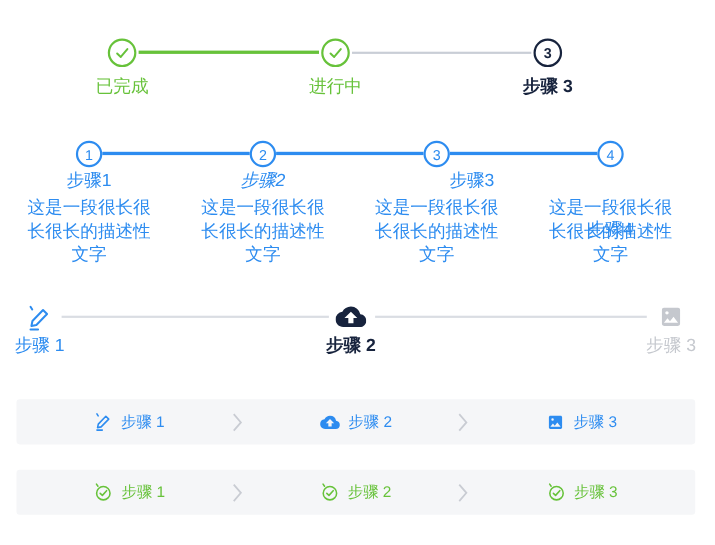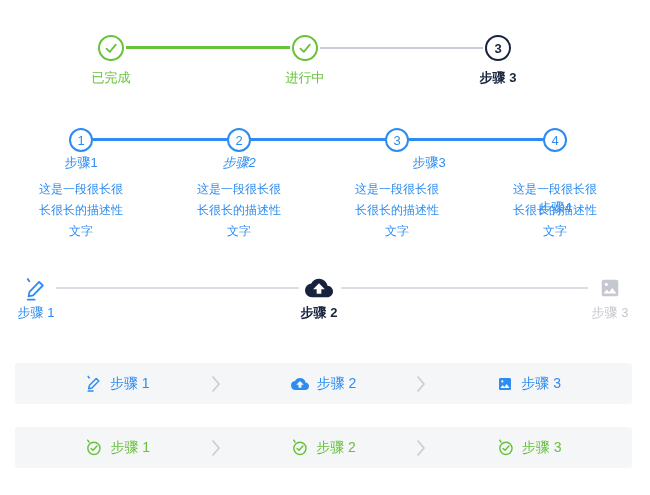--- a/index.html
+++ b/index.html
@@ -9,24 +9,24 @@
   }
   .hline{position:absolute;}
   .circle{
     position:absolute;background:#fff;border:2px solid;border-radius:50%;
     display:flex;align-items:center;justify-content:center;z-index:2;box-sizing:border-box;
   }
   .c26{width:26px;height:26px;}
   .c24{width:24px;height:24px;}
   .num{font-size:13px;font-weight:700;}
   .num2{font-size:13px;font-weight:500;color:var(--blue);}
-  .lbl{position:absolute;transform:translateX(-50%);font-size:13px;white-space:nowrap;}
+  .lbl{position:absolute;transform:translateX(-50%);font-size:16px;white-space:nowrap;}
   .bold{font-weight:700;}
   .desc{
-    position:absolute;transform:translateX(-50%);font-size:12px;line-height:21px;
+    position:absolute;transform:translateX(-50%);font-size:16px;line-height:21px;
     text-align:center;white-space:pre-line;color:var(--blue);width:120px;
   }
   .ico{position:absolute;z-index:2;}
   .bar{
     position:absolute;left:15px;width:617px;height:41px;background:var(--bar-bg);
     border-radius:3px;display:flex;z-index:1;
   }
   .bar-item{flex:1;display:flex;align-items:center;justify-content:center;gap:8px;font-size:14px;cursor:pointer;}
   .chev{position:absolute;top:12px;color:var(--chevron);}
   .chev1{left:196px;} .chev2{left:401px;}

